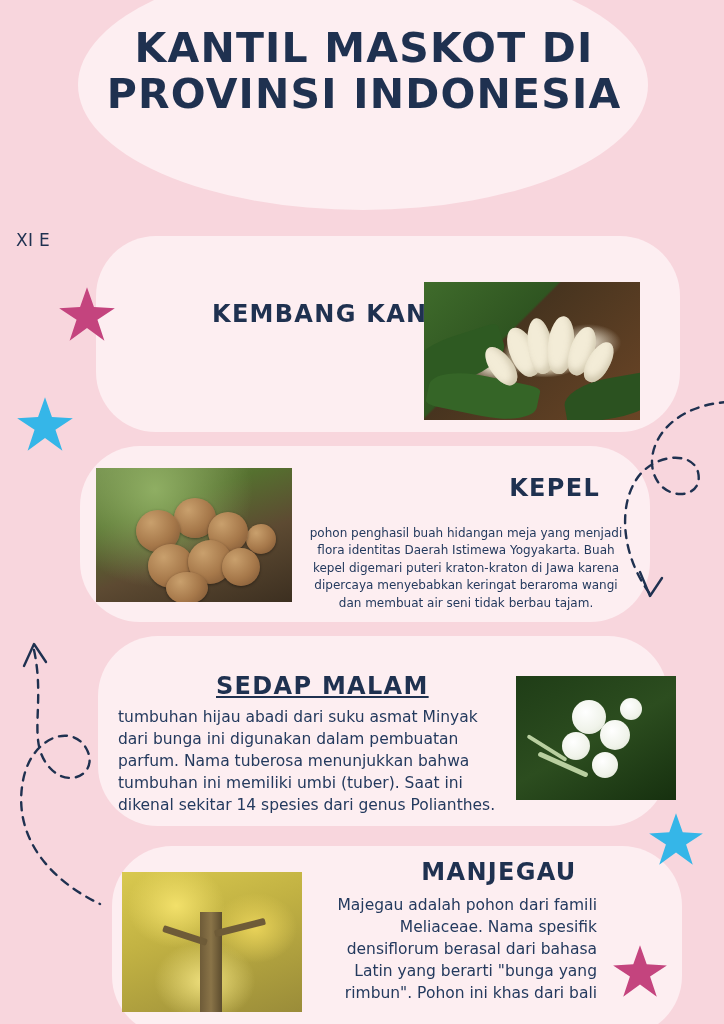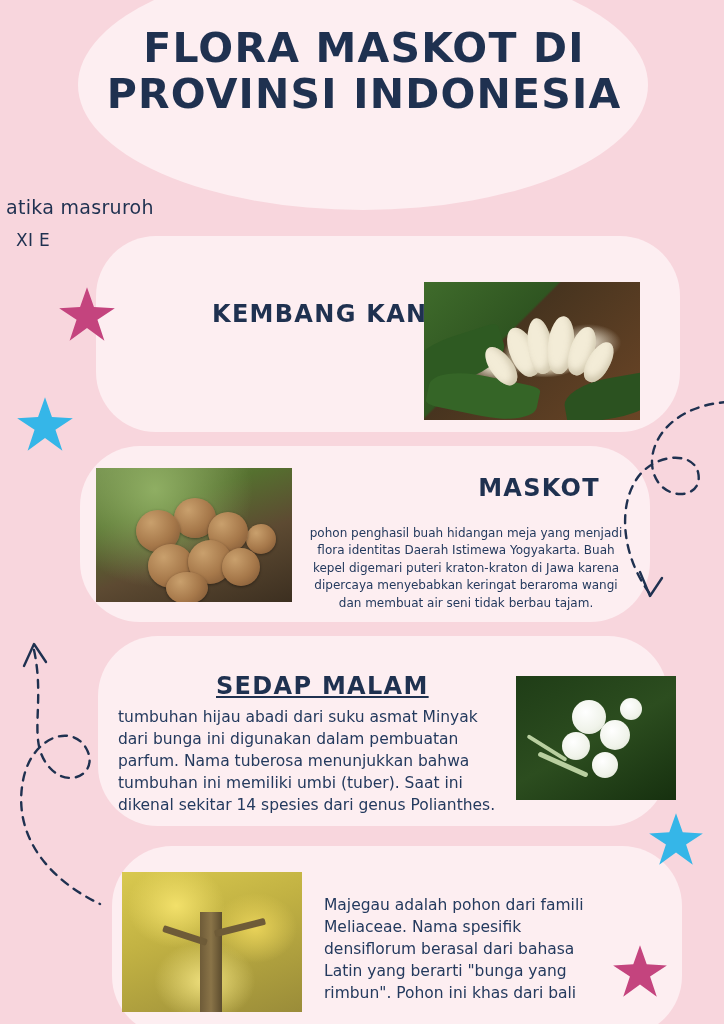--- a/index.html
+++ b/index.html
@@ -174,42 +174,41 @@
 
   .dashed { position:absolute; }
   .dashed svg { display:block; }
 </style>
 </head>
 <body>
 
 <div class="poster">
 
   <div class="header-blob"></div>
-  <div class="title">FLORA MASKOT DI PROVINSI INDONESIA</div>
-  <div class="byline">atika masruroh</div>
+  <div class="title">KANTIL MASKOT DI PROVINSI INDONESIA</div>
   <div class="byline2">XI E</div>
 
   <div class="card card-1"></div>
   <div class="card-title" style="left:168px; top:300px; width:300px;">KEMBANG KANTIL</div>
   <div class="photo ph1">
     <div class="ph-inner">
       <div class="leaf l1"></div>
         <div class="leaf l2"></div>
         <div class="leaf l3"></div>
       <div class="bud b5"></div>
         <div class="bud b1"></div>
         <div class="bud b2"></div>
       <div class="bud b3"></div>
         <div class="bud b4"></div>
         <div class="bud b6"></div>
     </div>
   </div>
 
   <div class="card card-2"></div>
-  <div class="card-title" style="left:310px; top:474px; width:300px; text-align:right; padding-right:54px;">MASKOT</div>
+  <div class="card-title" style="left:310px; top:474px; width:300px; text-align:right; padding-right:54px;">KEPEL</div>
   <div class="card-body small-body" style="left:306px; top:516px; width:320px; text-align:center;">pohon penghasil buah hidangan meja yang menjadi flora identitas Daerah Istimewa Yogyakarta. Buah kepel digemari puteri kraton-kraton di Jawa karena dipercaya menyebabkan keringat beraroma wangi dan membuat air seni tidak berbau tajam.</div>
   <div class="photo ph2">
     <div class="ph-inner">
       <div class="fruit f8"></div>
         <div class="fruit f2"></div>
         <div class="fruit f1"></div>
       <div class="fruit f3"></div>
         <div class="fruit f4"></div>
         <div class="fruit f5"></div>
       <div class="fruit f6"></div>
@@ -226,21 +225,22 @@
         <div class="stem s2"></div>
       <div class="fl fl1"></div>
         <div class="fl fl2"></div>
         <div class="fl fl3"></div>
       <div class="fl fl4"></div>
         <div class="fl fl5"></div>
     </div>
   </div>
 
   <div class="card card-4"></div>
-  <div class="card-body" style="left:324px; top:894px; width:280px; text-align:left;">Majegau adalah pohon dari famili Meliaceae. Nama spesifik densiflorum berasal dari bahasa Latin yang berarti "bunga yang rimbun". Pohon ini khas dari bali</div>
+  <div class="card-title" style="left:300px; top:858px; width:310px; text-align:center;">MANJEGAU</div>
+  <div class="card-body" style="left:317px; top:894px; width:280px; text-align:right;">Majegau adalah pohon dari famili Meliaceae. Nama spesifik densiflorum berasal dari bahasa Latin yang berarti "bunga yang rimbun". Pohon ini khas dari bali</div>
   <div class="photo ph4">
     <div class="ph-inner">
       <div class="trunk"></div>
       <div class="br br1"></div>
         <div class="br br2"></div>
     </div>
   </div>
 
   <div class="star" style="left:58px; top:286px;">
     <svg width="58" height="56" viewBox="0 0 100 96">

